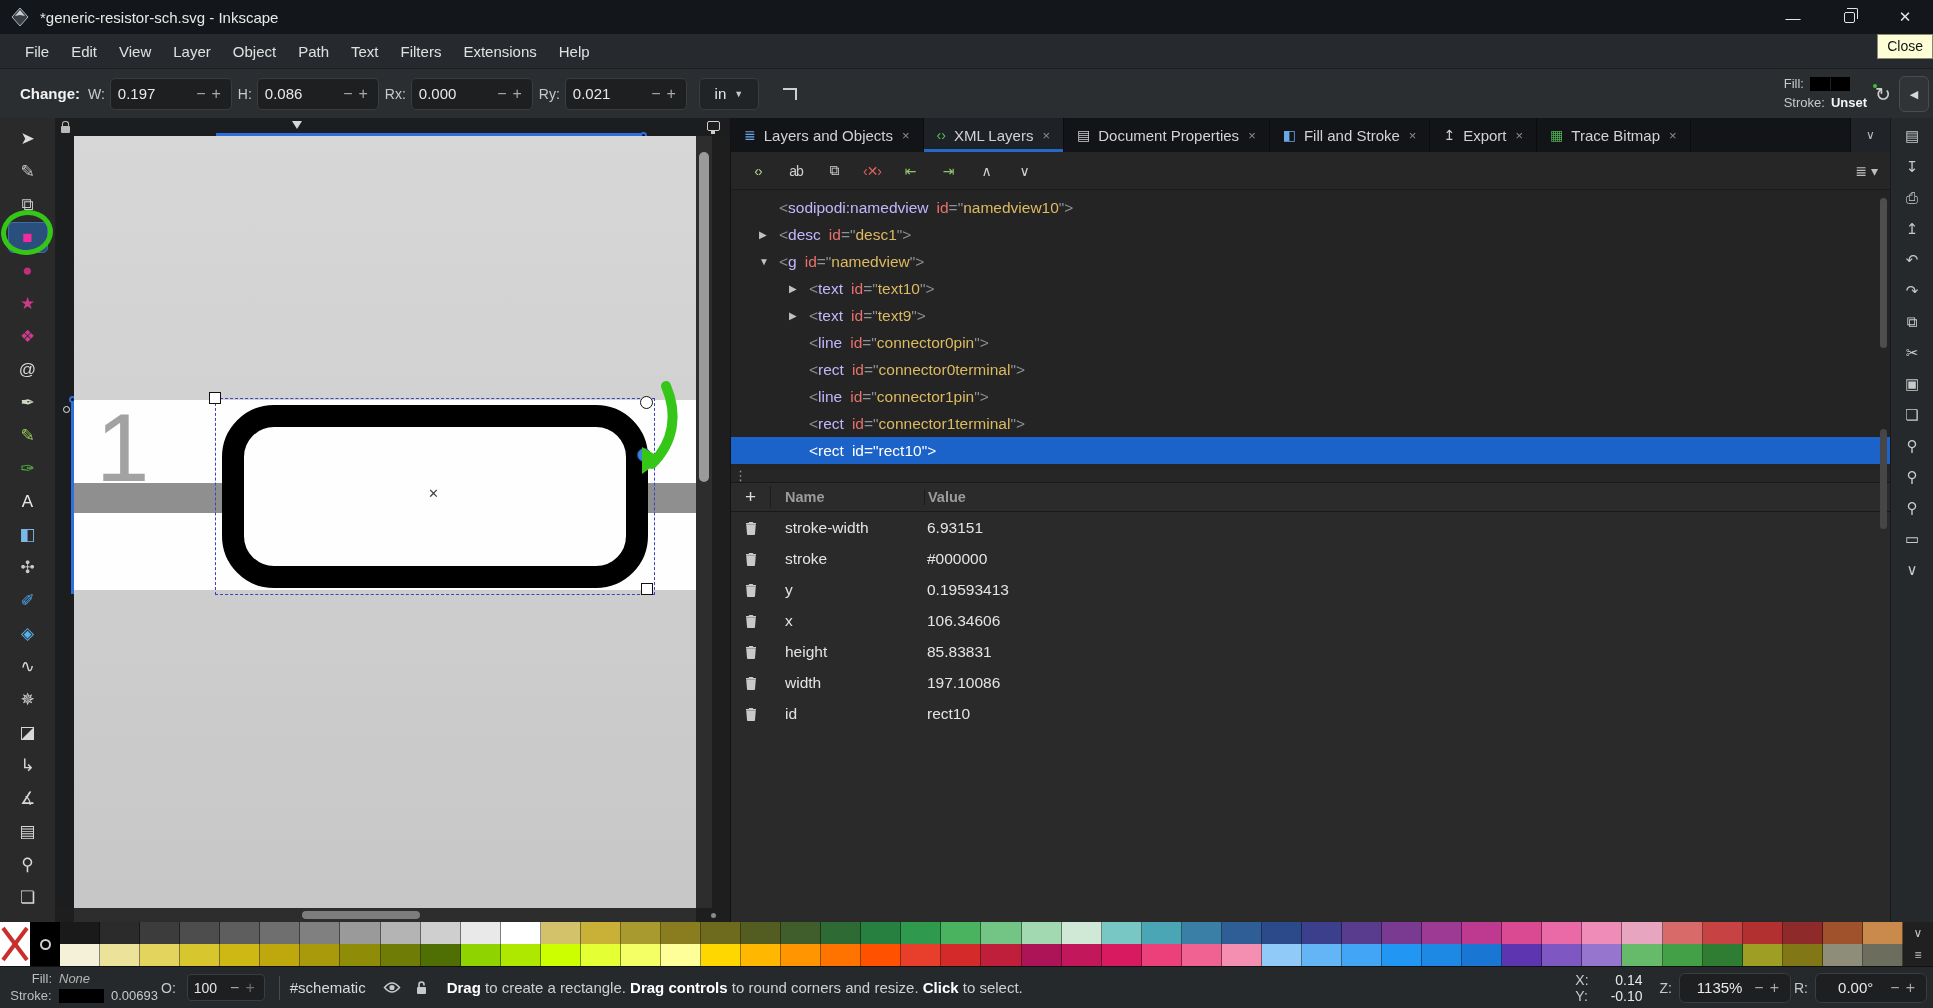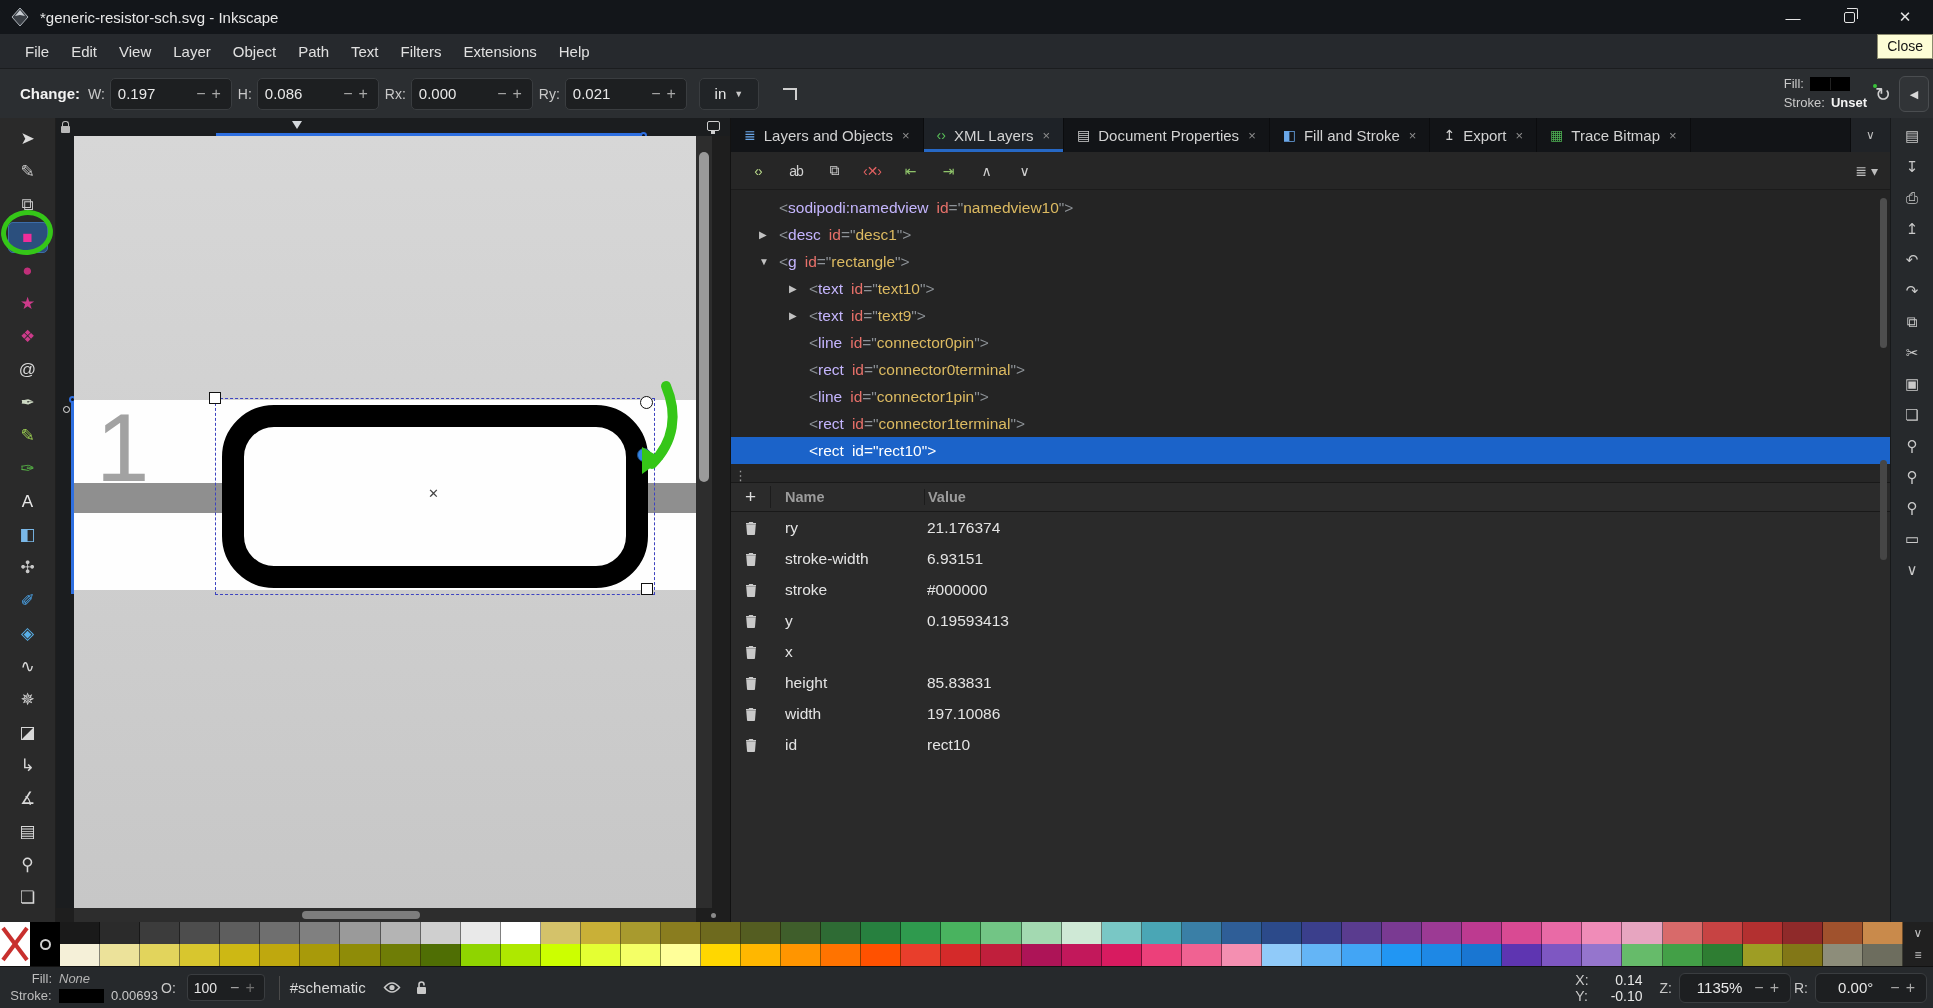--- a/index.html
+++ b/index.html
@@ -464,21 +464,21 @@
       <div class="trow indent-1">
             <span class="texp"></span>
             <span class="tlt">&lt;</span><span class="ttag">sodipodi:namedview</span><span class="tattr">id</span><span class="teq">=</span><span class="tq">"</span><span class="tval">namedview10</span><span class="tgt">"&gt;</span>
           </div>
           <div class="trow indent-1">
             <span class="texp">▶</span>
             <span class="tlt">&lt;</span><span class="ttag">desc</span><span class="tattr">id</span><span class="teq">=</span><span class="tq">"</span><span class="tval">desc1</span><span class="tgt">"&gt;</span>
           </div>
           <div class="trow indent-1">
             <span class="texp">▼</span>
-            <span class="tlt">&lt;</span><span class="ttag">g</span><span class="tattr">id</span><span class="teq">=</span><span class="tq">"</span><span class="tval">rectangle</span><span class="tgt">"&gt;</span>
+            <span class="tlt">&lt;</span><span class="ttag">g</span><span class="tattr">id</span><span class="teq">=</span><span class="tq">"</span><span class="tval">namedview</span><span class="tgt">"&gt;</span>
           </div>
           <div class="trow indent-2">
             <span class="texp">▶</span>
             <span class="tlt">&lt;</span><span class="ttag">text</span><span class="tattr">id</span><span class="teq">=</span><span class="tq">"</span><span class="tval">text10</span><span class="tgt">"&gt;</span>
           </div>
           <div class="trow indent-2">
             <span class="texp">▶</span>
             <span class="tlt">&lt;</span><span class="ttag">text</span><span class="tattr">id</span><span class="teq">=</span><span class="tq">"</span><span class="tval">text9</span><span class="tgt">"&gt;</span>
           </div>
           <div class="trow indent-2">
@@ -508,29 +508,20 @@
           <span class="splitter-dots">⋮</span>
         </div>
 
       <div class="attr-header">
         <span class="attr-add">+</span>
         <span class="attr-name-h">Name</span>
         <span class="attr-value-h">Value</span>
       </div>
       <div>
 
-      <div class="attr-row">
-            <span class="attr-trash">
-              <svg width="12" height="14" viewBox="0 0 12 14">
-                <path fill="#c9c9c9" d="M1.2 3.5h9.6l-.8 9.4c0 .6-.5 1.1-1.1 1.1H3.1c-.6 0-1.1-.5-1.1-1.1L1.2 3.5zM4.2 1h3.6l.6 1H11v1.2H1V2h2.6l.6-1z"></path>
-              </svg>
-            </span>
-            <span class="attr-name">ry</span>
-            <span class="attr-value">21.176374</span>
-          </div>
           <div class="attr-row">
             <span class="attr-trash">
               <svg width="12" height="14" viewBox="0 0 12 14">
                 <path fill="#c9c9c9" d="M1.2 3.5h9.6l-.8 9.4c0 .6-.5 1.1-1.1 1.1H3.1c-.6 0-1.1-.5-1.1-1.1L1.2 3.5zM4.2 1h3.6l.6 1H11v1.2H1V2h2.6l.6-1z"></path>
               </svg>
             </span>
             <span class="attr-name">stroke-width</span>
             <span class="attr-value">6.93151</span>
           </div>
           <div class="attr-row">
@@ -551,20 +542,21 @@
             <span class="attr-name">y</span>
             <span class="attr-value">0.19593413</span>
           </div>
           <div class="attr-row">
             <span class="attr-trash">
               <svg width="12" height="14" viewBox="0 0 12 14">
                 <path fill="#c9c9c9" d="M1.2 3.5h9.6l-.8 9.4c0 .6-.5 1.1-1.1 1.1H3.1c-.6 0-1.1-.5-1.1-1.1L1.2 3.5zM4.2 1h3.6l.6 1H11v1.2H1V2h2.6l.6-1z"></path>
               </svg>
             </span>
             <span class="attr-name">x</span>
+            <span class="attr-value">106.34606</span>
           </div>
           <div class="attr-row">
             <span class="attr-trash">
               <svg width="12" height="14" viewBox="0 0 12 14">
                 <path fill="#c9c9c9" d="M1.2 3.5h9.6l-.8 9.4c0 .6-.5 1.1-1.1 1.1H3.1c-.6 0-1.1-.5-1.1-1.1L1.2 3.5zM4.2 1h3.6l.6 1H11v1.2H1V2h2.6l.6-1z"></path>
               </svg>
             </span>
             <span class="attr-name">height</span>
             <span class="attr-value">85.83831</span>
           </div>
@@ -783,20 +775,21 @@
           <path d="M1.5 6.5 Q9 -2.5 16.5 6.5 Q9 15.5 1.5 6.5 Z" fill="none" stroke="#c9c9c9" stroke-width="1.5"></path>
           <circle cx="9" cy="6.5" r="2.6" fill="#c9c9c9"></circle>
         </svg>
     </span>
     <span class="st-icon">
       <svg width="13" height="15" viewBox="0 0 13 15">
           <rect x="2" y="7" width="9" height="7" rx="1" fill="#c9c9c9"></rect>
           <path d="M4 7 V4.5 a2.5 2.5 0 0 1 5 0 V5.5" fill="none" stroke="#c9c9c9" stroke-width="1.6"></path>
         </svg>
     </span>
+    <span class="st-msg"><b>Drag</b><span> to create a rectangle. </span><b>Drag controls</b><span> to round corners and resize. </span><b>Click</b><span> to select.</span></span>
     <span class="st-right">
       <span class="xy-block">
         <span>X:</span>
           <span class="xy-val">0.14</span>
         <span>Y:</span>
           <span class="xy-val">-0.10</span>
       </span>
       <span class="zr-label">Z:</span>
       <span class="zr-box">
         <span class="spin-val">1135%</span>

